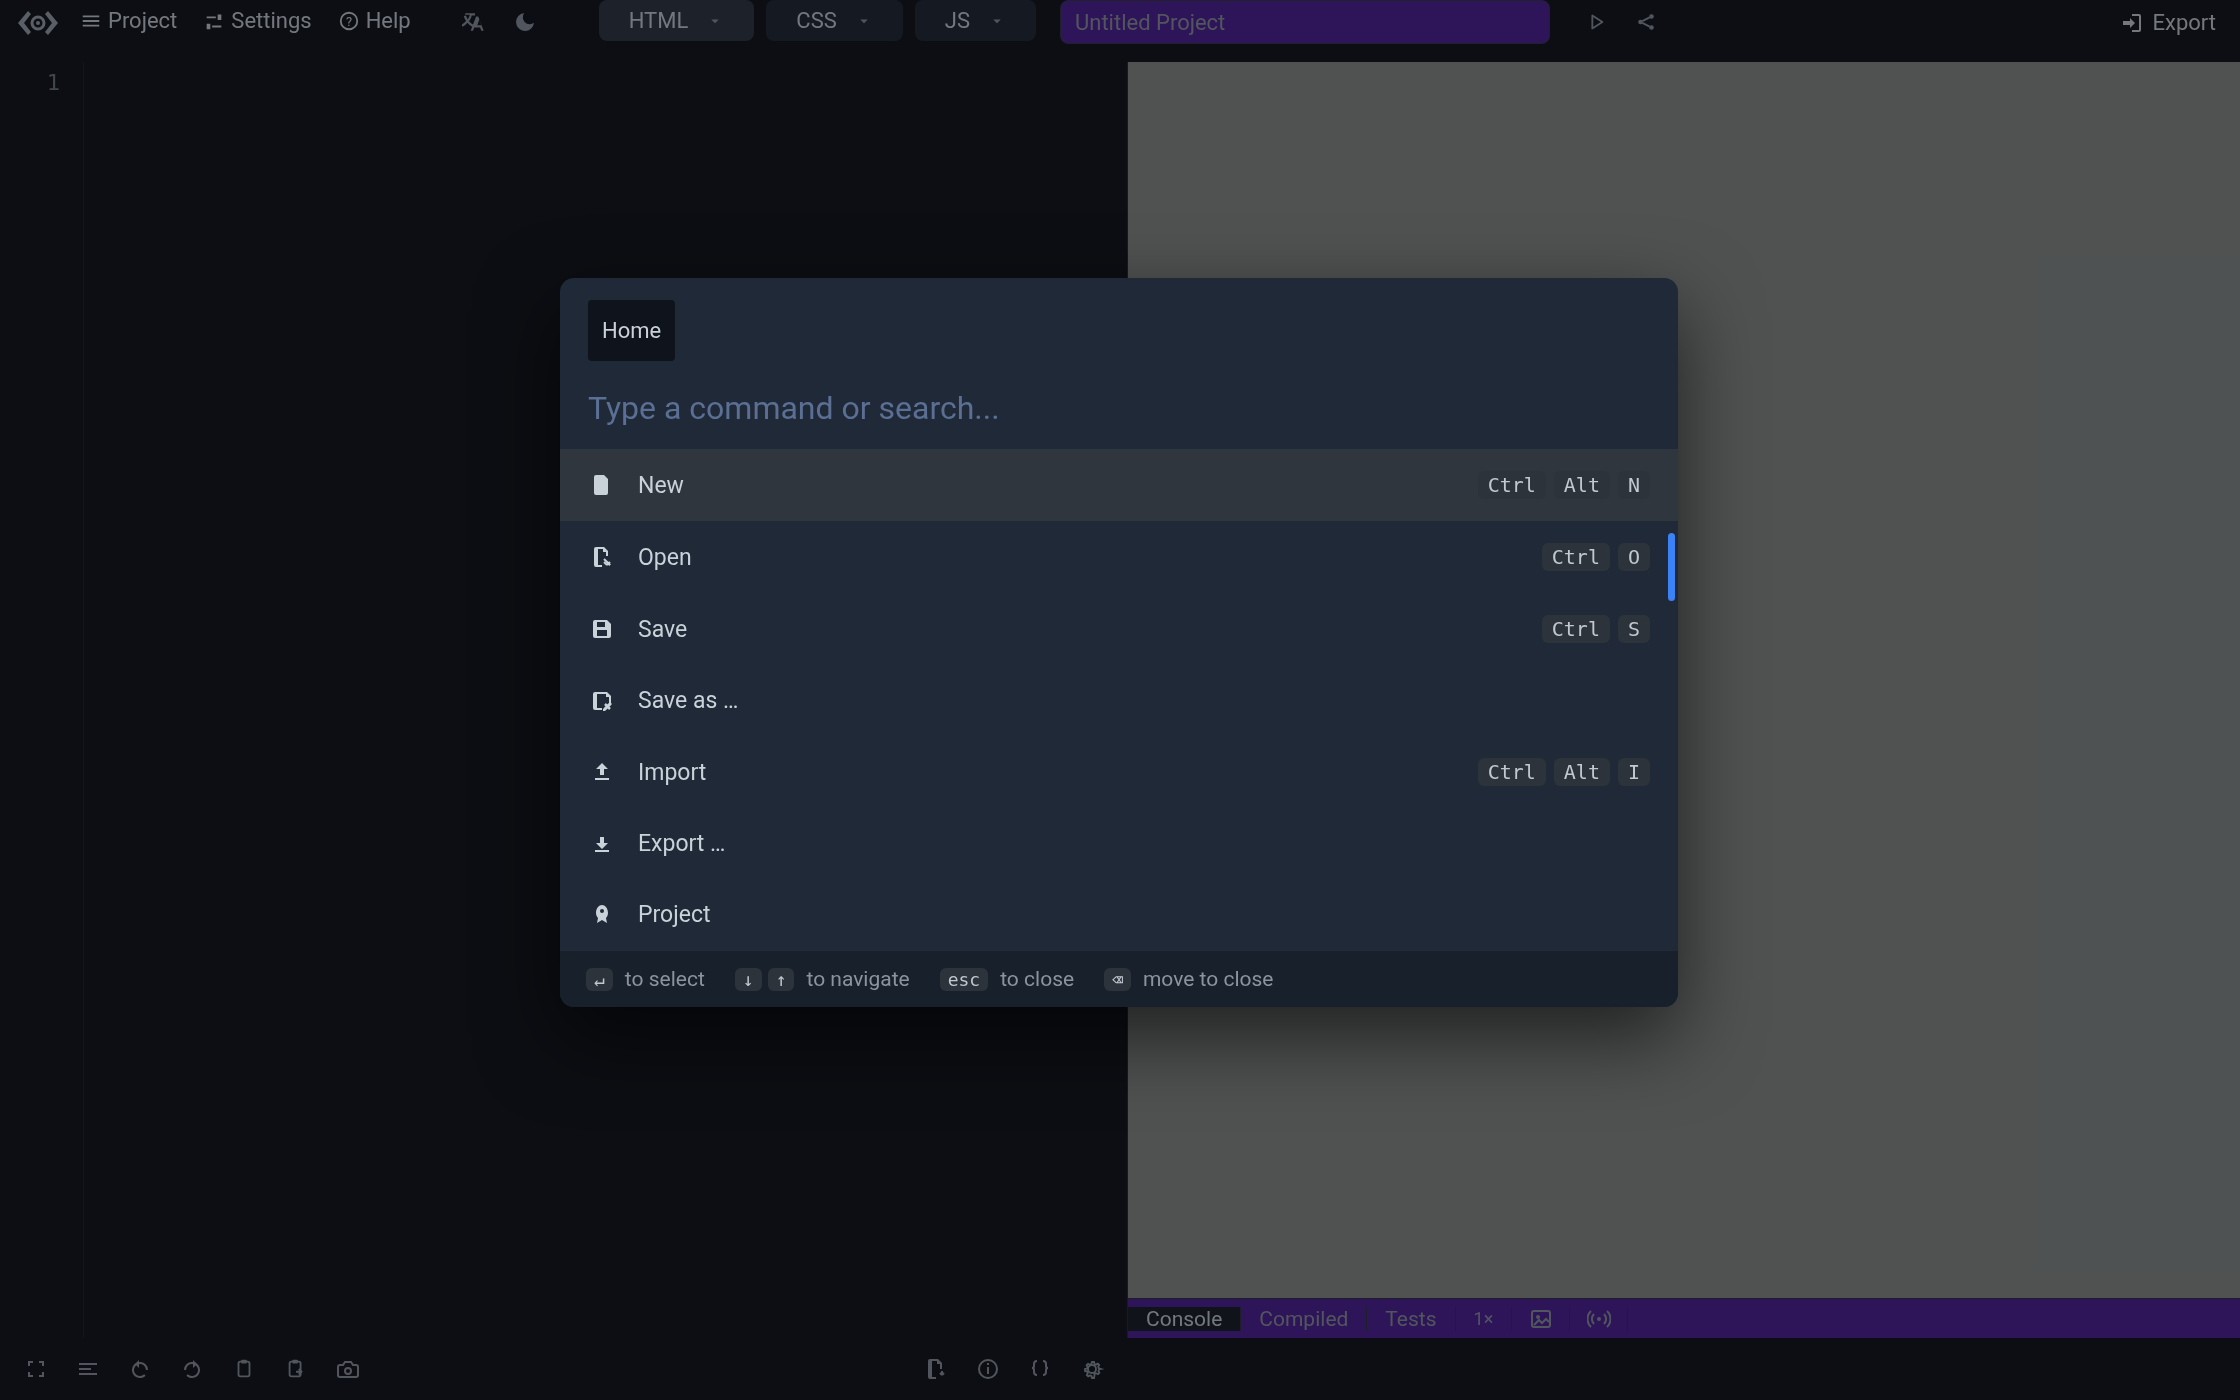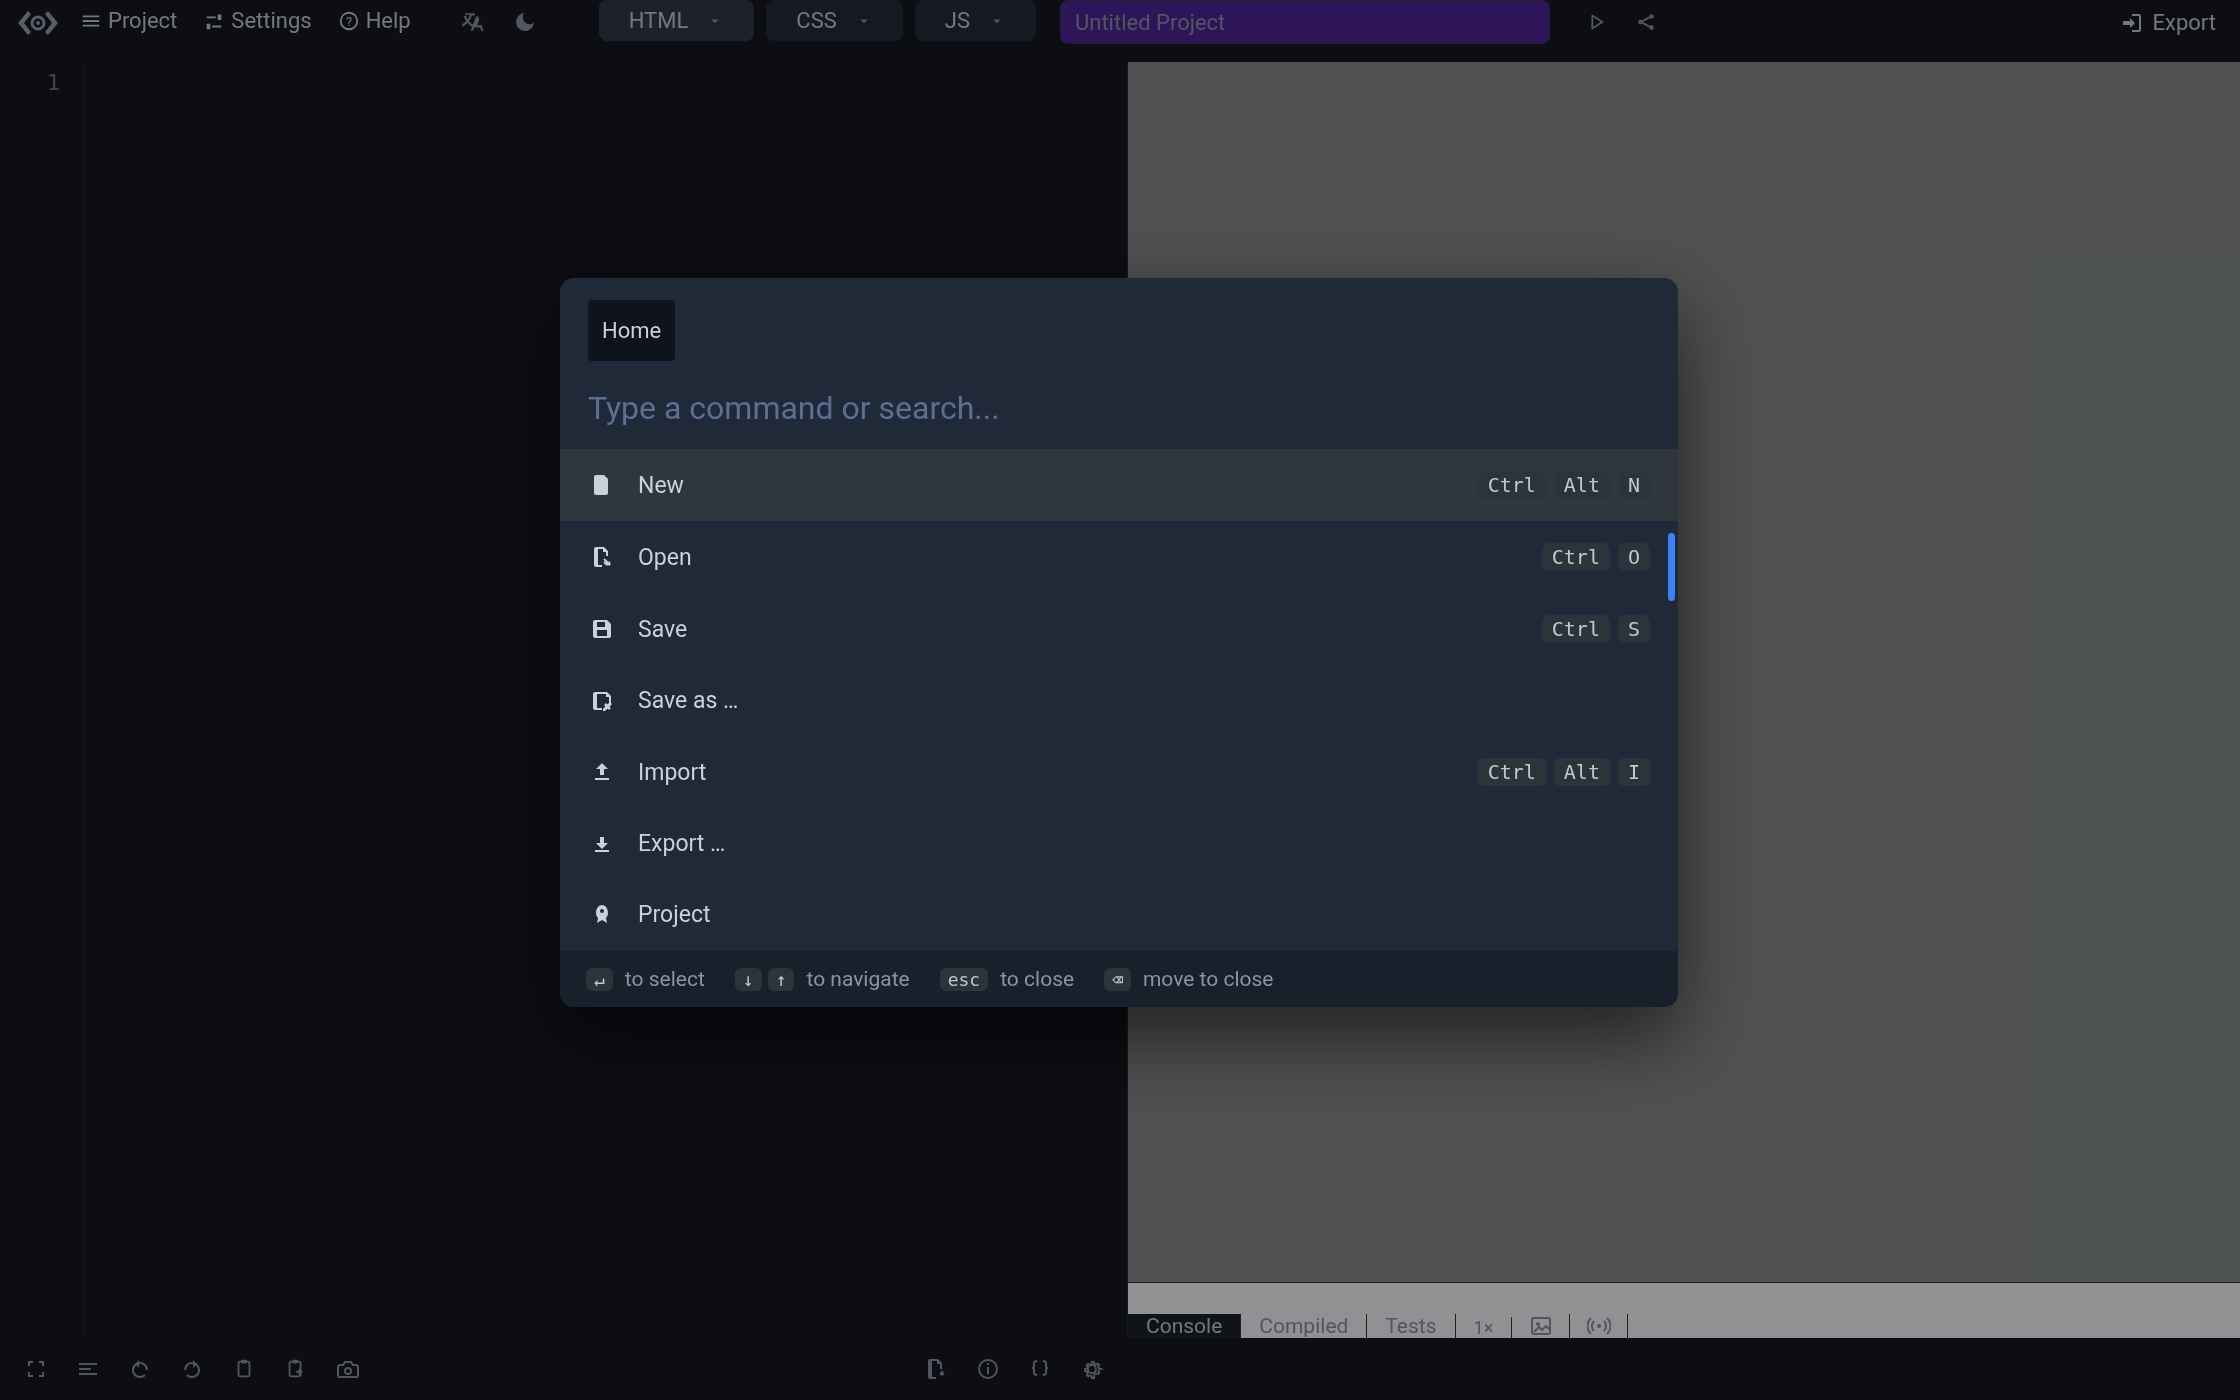--- a/index.html
+++ b/index.html
@@ -103,23 +103,23 @@
   }
   .editor-inner{
     position:absolute;left:84px;top:0;right:0;bottom:0;
   }
   .preview-pane{
     flex:1;height:100%;
     background:var(--preview-bg);
     position:relative;
   }
   .preview-tabs{
-    position:absolute;left:0;right:0;bottom:0;height:56px;
-    background:#ffffff;
-    display:flex;align-items:flex-end;
+    position:absolute;left:0;right:0;bottom:0;height:40px;
+    background:#4c1d95;
+    display:flex;align-items:center;
     gap:0;
     border-top:1px solid #2a3038;
   }
   .preview-tab{
     display:flex;align-items:center;justify-content:center;
     padding:0 18px;color:var(--text-dim);cursor:pointer;border-right:1px solid #2a3038;
     font-size:21px;
   }
   .preview-tab.active{color:var(--text0);background:#141a24;}
   .preview-tab.badge{font-size:18px;color:var(--text-dim);}

